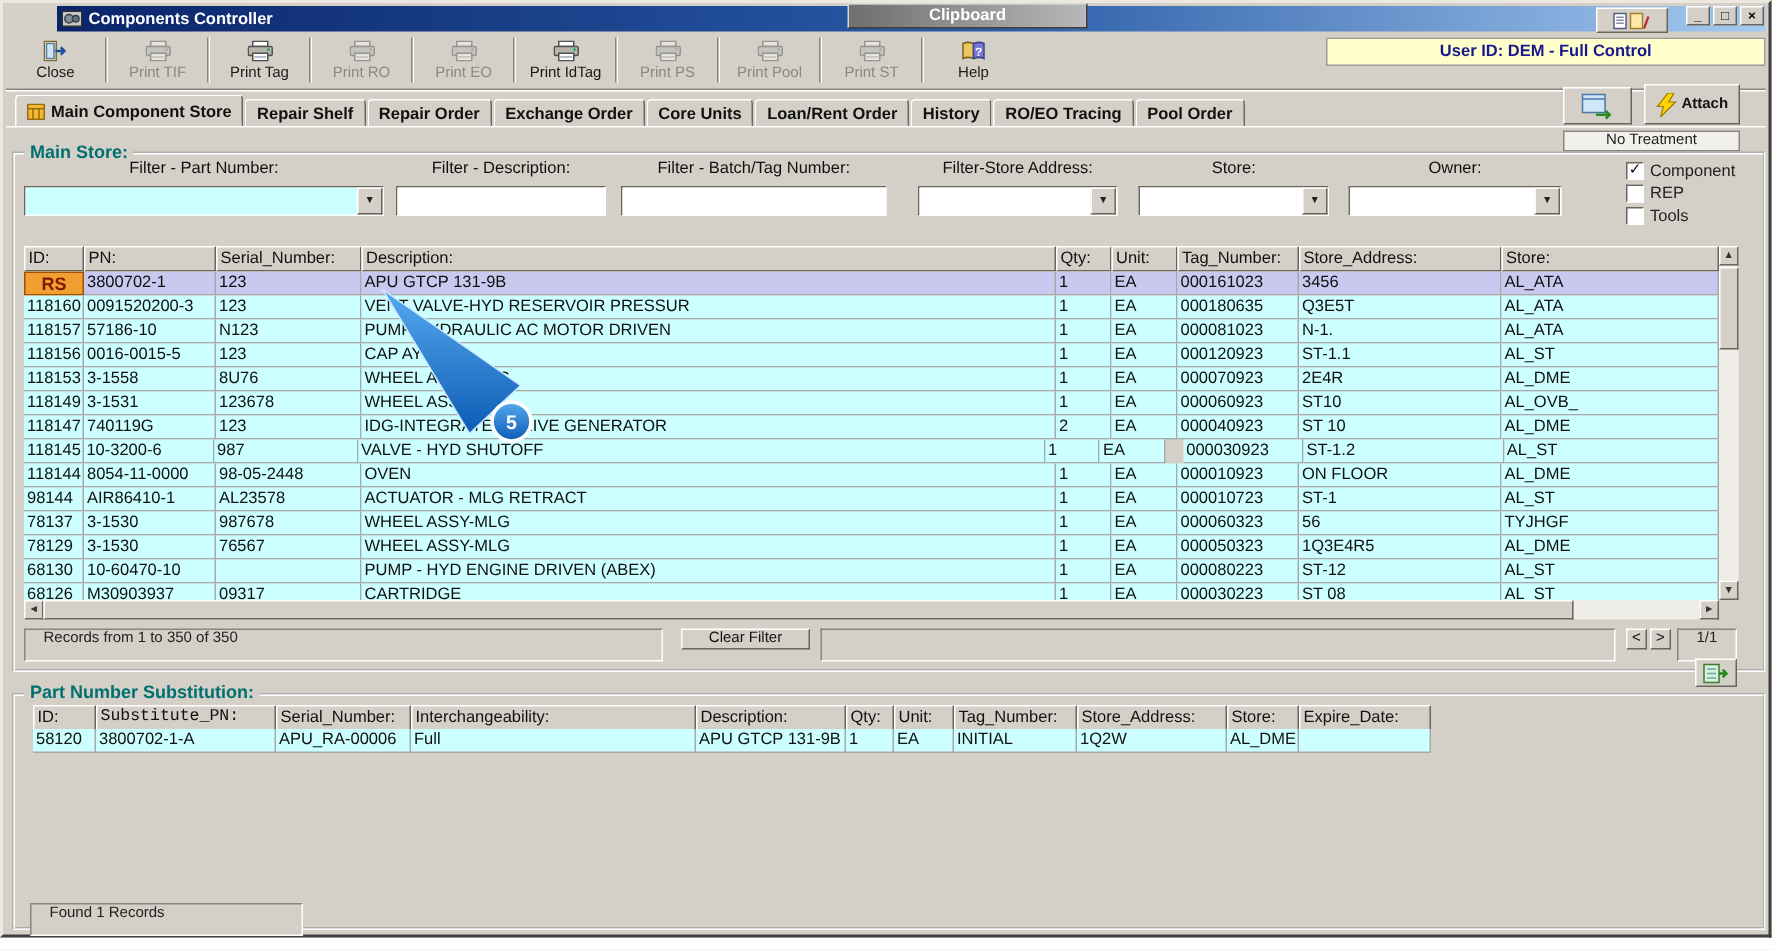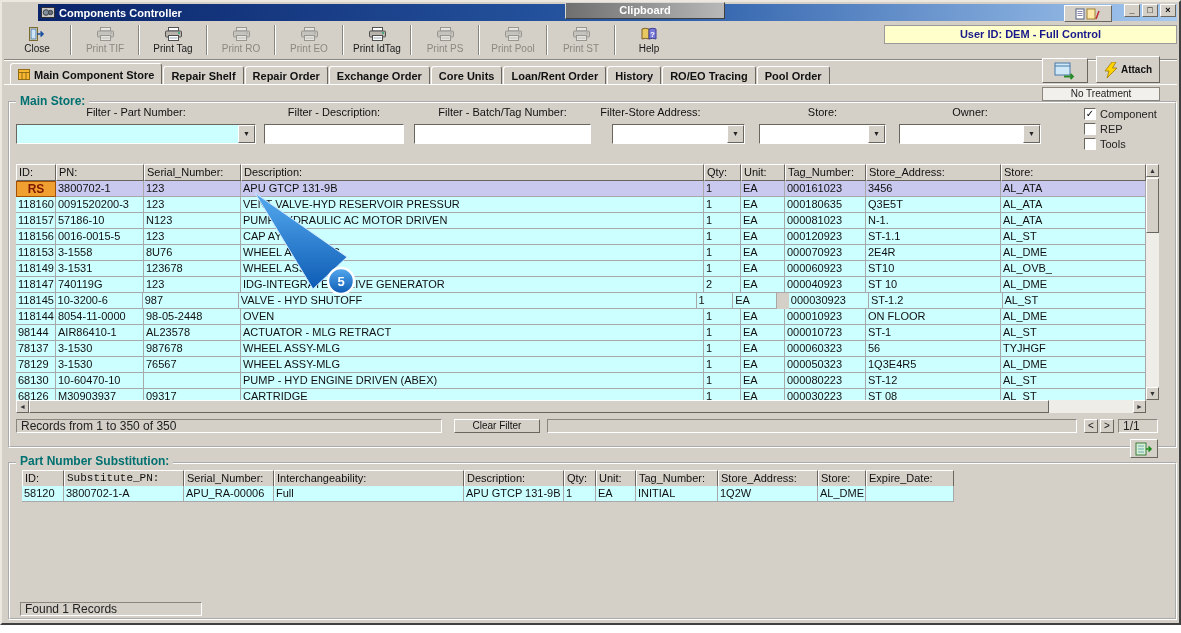--- a/index.html
+++ b/index.html
@@ -73,22 +73,22 @@
   .td.rs-cell{background:var(--rs-cell-bg,#f0a030)!important;color:#801800;font-weight:bold;text-align:center;
       border:1px solid #a05000;font-size:12px;}
   
   .vscroll{left:1144px;top:162px;width:13px;height:236px;background:#efede8;z-index:2;}
   .hscroll{left:14px;top:398px;width:1130px;height:13px;background:#efede8;z-index:2;}
   .scroll-btn{position:absolute;width:13px;height:13px;font-size:7px;line-height:12px;text-align:center;color:#333;}
   .vthumb{position:absolute;left:0;top:14px;width:13px;height:55px;}
   .hthumb{position:absolute;left:13px;top:0;width:1020px;height:13px;}
   .corner{left:1144px;top:398px;width:13px;height:13px;background:#d4d0c8;z-index:2;}
   
-  .sfield{position:absolute;height:14px;background:#d4d0c8;border:1px solid;border-color:#8a867e #fff #fff #8a867e;
-      font-size:12px;line-height:12px;padding:0 4px;color:#222;white-space:nowrap;overflow:hidden;z-index:2;}
+  .sfield{position:absolute;height:22px;background:#d4d0c8;border:1px solid;border-color:#8a867e #fff #fff #8a867e;
+      font-size:10px;line-height:12px;padding:0 12px;color:#222;white-space:nowrap;overflow:hidden;z-index:2;}
   .sbtn{position:absolute;height:14px;font-size:10px;line-height:12px;text-align:center;z-index:2;color:#111;}
   .subst-export-btn{left:1128px;top:437px;width:28px;height:19px;display:flex;align-items:center;justify-content:center;z-index:2;}
   
   #callout{position:absolute;left:0;top:0;width:1181px;height:625px;pointer-events:none;z-index:50;}
 </style>
 </head>
 <body>
 
 <div id="win">
 
@@ -556,21 +556,21 @@
       <div class="combo-btn">▼</div>
     </div>
     <div class="filter-label" style="left: 262px; top: 104px; width: 140px;">Filter - Description:</div>
     <div class="filter-field" style="left: 262px; top: 122px; width: 140px;">
       <div class="field-text"></div>
     </div>
     <div class="filter-label" style="left: 412px; top: 104px; width: 177px;">Filter - Batch/Tag Number:</div>
     <div class="filter-field" style="left: 412px; top: 122px; width: 177px;">
       <div class="field-text"></div>
     </div>
-    <div class="filter-label" style="left: 582px; top: 104px; width: 133px;">Filter-Store Address:</div>
+    <div class="filter-label" style="left: 610px; top: 104px; width: 133px;">Filter-Store Address:</div>
     <div class="filter-field" style="left: 610px; top: 122px; width: 133px;">
       <div class="field-text"></div>
       <div class="combo-btn">▼</div>
     </div>
     <div class="filter-label" style="left: 757px; top: 104px; width: 127px;">Store:</div>
     <div class="filter-field" style="left: 757px; top: 122px; width: 127px;">
       <div class="field-text"></div>
       <div class="combo-btn">▼</div>
     </div>
     <div class="filter-label" style="left: 897px; top: 104px; width: 142px;">Owner:</div>

